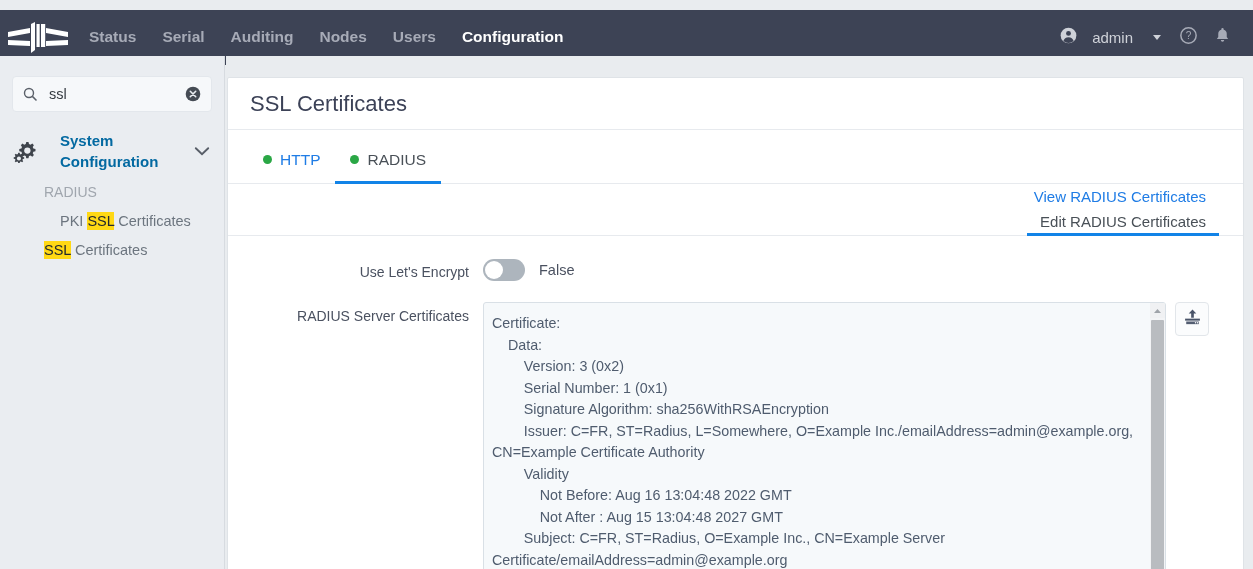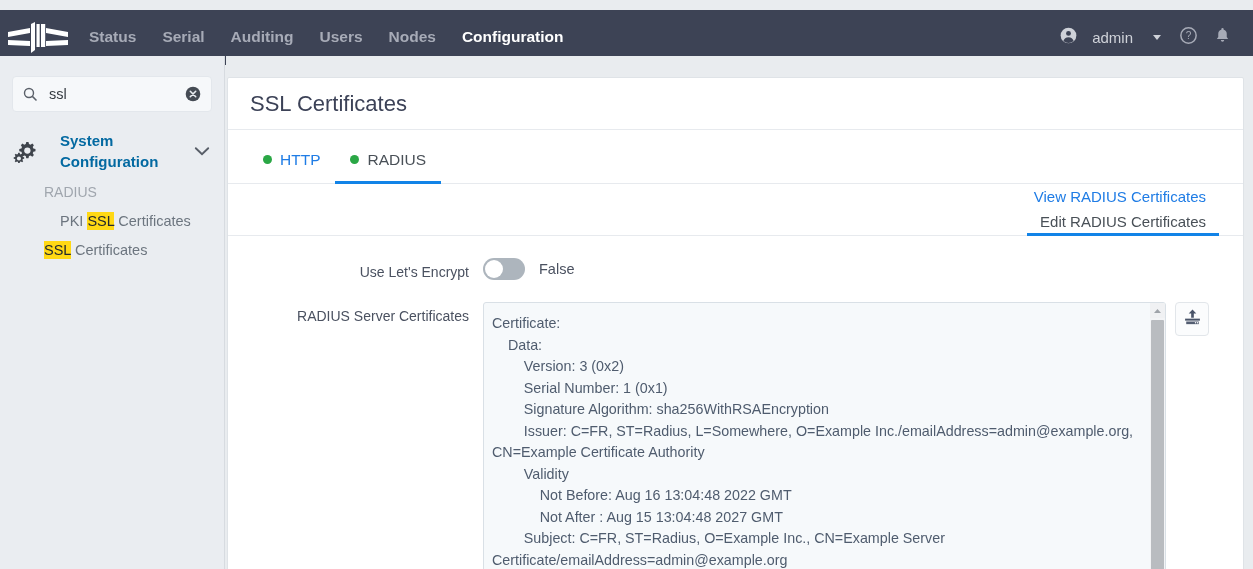--- a/index.html
+++ b/index.html
@@ -192,21 +192,21 @@
     color: #1f7ce5;
     cursor: pointer;
     border-bottom: 3px solid transparent;
     position: relative; top: 1px;
   }
   .tab2.active { color: #495057; border-bottom-color: #1283e7; }
 
   
   .form-area { padding: 22px 0 0 0; }
   .form-row {
-    display: flex; align-items: flex-start;
+    display: flex; align-items: center;
     margin-bottom: 21px;
   }
   .form-label {
     width: 255px;
     flex: 0 0 255px;
     text-align: right;
     font-size: 14px;
     color: #4a5160;
     padding-right: 14px;
     padding-top: 5px;
@@ -303,22 +303,22 @@
           <polygon points="37.2,4 37.2,27 34.5,27 34.5,4"></polygon>
         </g>
       </svg>
     </span>
   </div>
 
   <div class="nav-links">
     <a class="nav-link">Status</a>
     <a class="nav-link">Serial</a>
     <a class="nav-link">Auditing</a>
+    <a class="nav-link">Nodes</a>
     <a class="nav-link">Users</a>
-    <a class="nav-link">Nodes</a>
     <a class="nav-link active">Configuration</a>
   </div>
 
   <div class="nav-right">
     <div class="nav-user">
       <span>
         <svg width="17" height="17" viewBox="0 0 16 16" fill="#cfd2d9">
           <circle cx="8" cy="8" r="7.4"></circle>
           <circle cx="8" cy="6" r="2.3" fill="#3d4355"></circle>
           <path d="M3.2 13.2a5 5 0 0 1 9.6 0 7.4 7.4 0 0 1-9.6 0z" fill="#3d4355"></path>

